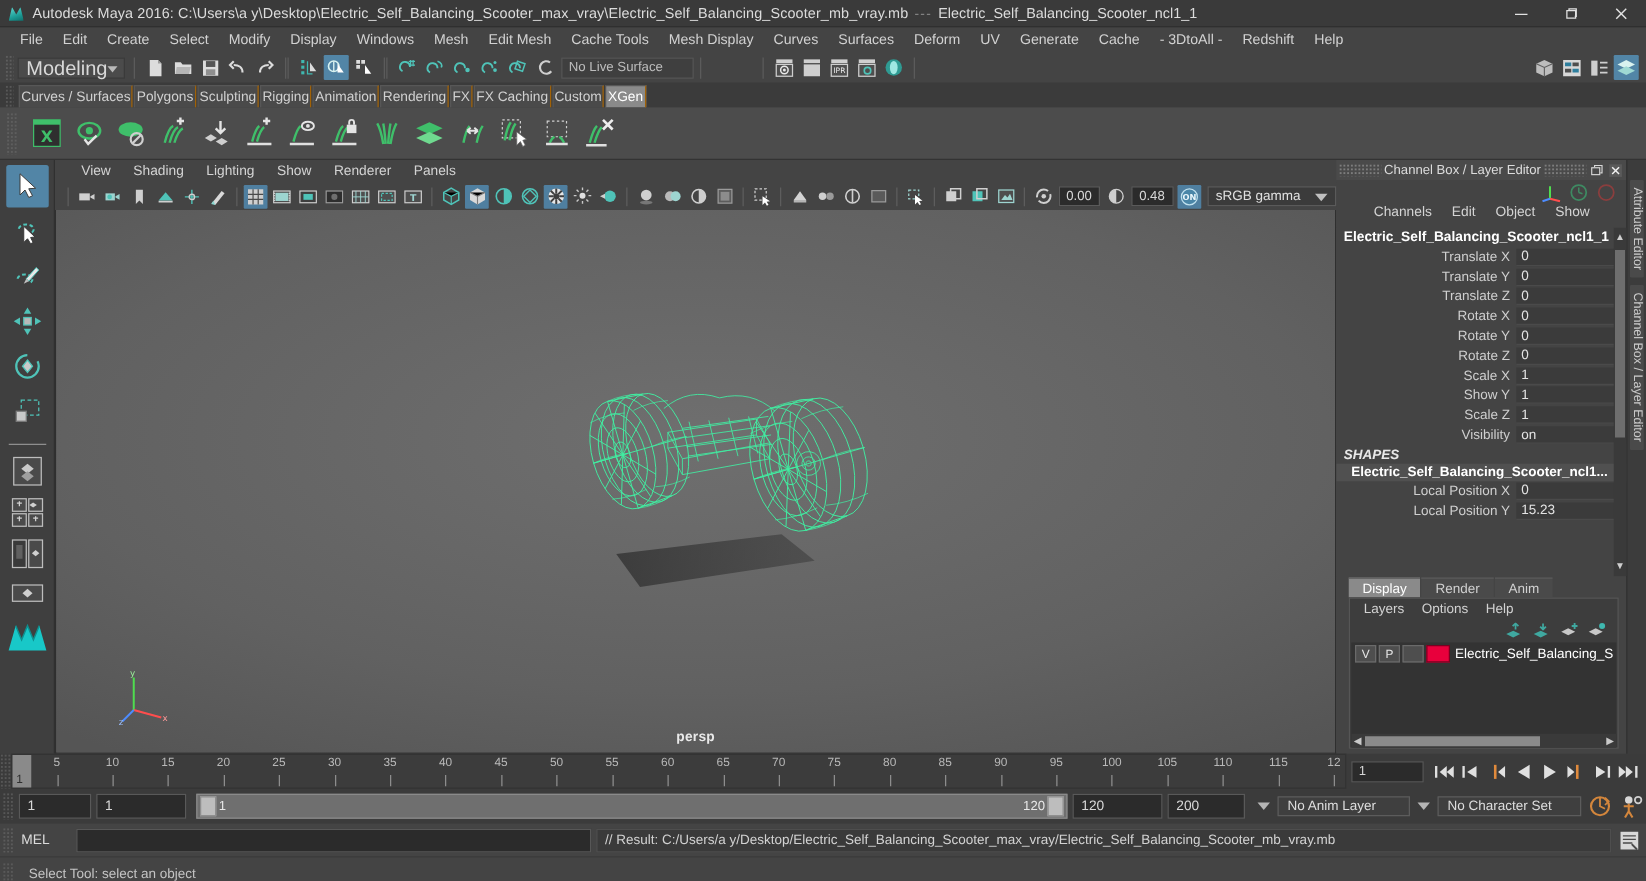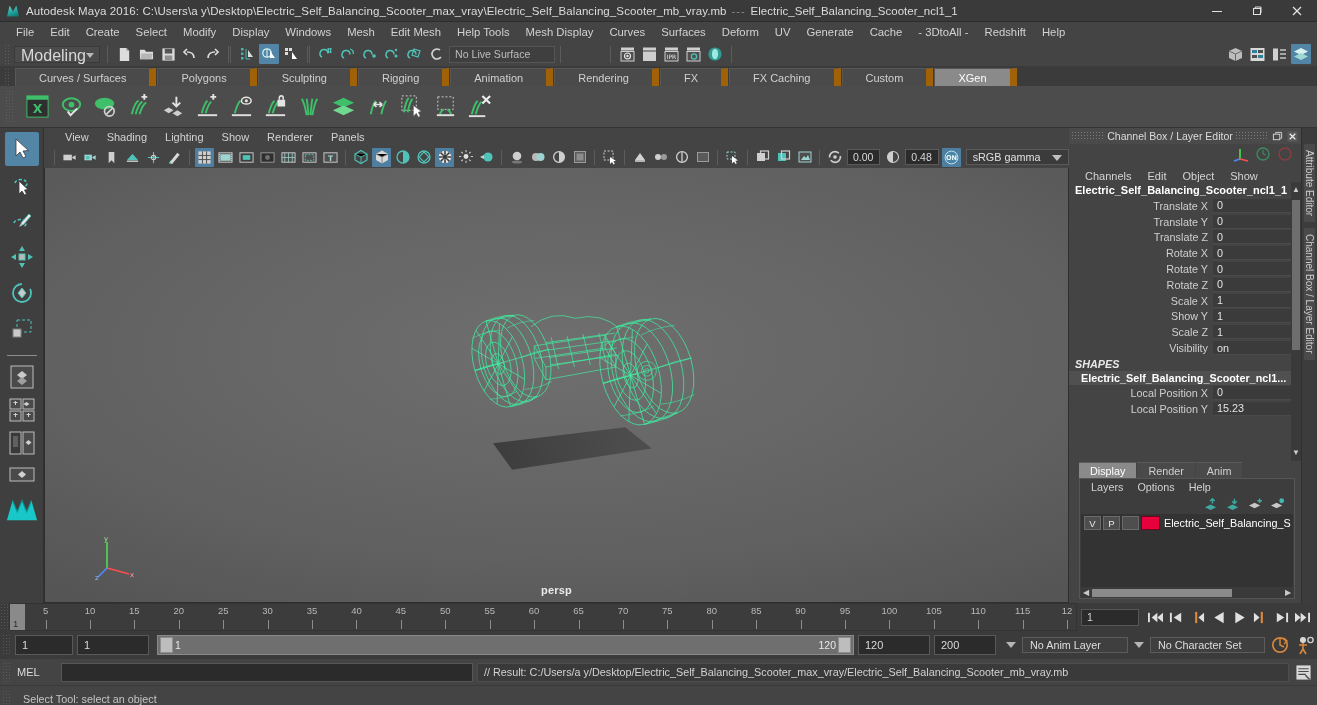--- a/index.html
+++ b/index.html
@@ -65,23 +65,23 @@
   }
   .sb-right{ margin-left:auto; display:flex; align-items:center; padding-right:5px; }
 
   
   .shelftabs{ height:20px; background:#3b3b3b; display:flex; align-items:flex-end; flex:0 0 20px;
     padding-left:4px; }
   .sgrip{ width:7px; height:18px; margin-right:4px;
     background-image:radial-gradient(#6a6a6a 35%, transparent 36%);
     background-size:3px 3px; opacity:.6; flex:0 0 7px;}
   .stab{
-    height:18px; padding:0 23px; display:flex; align-items:center; justify-content:center;
+    height:18px; padding:0 1px; display:flex; align-items:center; justify-content:center;
     background:#4a4a4a; color:#d0d0d0; font-size:11px; margin-right:1px;
-    border-top:1px solid #575757; border-left:1px solid #575757; border-right:7px solid #a16207;
+    border-top:1px solid #575757; border-left:1px solid #575757; border-right:1px solid #a16207;
     white-space:nowrap;
   }
   .stab.active{ background:#8a8a8a; color:#ffffff; }
 
   
   .shelf{ height:42px; background:#4c4c4c; display:flex; align-items:center; flex:0 0 42px;
     border-bottom:1px solid #333; padding-left:2px; }
   .shelf-grip{ width:9px; height:34px; margin:0 6px 0 3px;
     background-image:radial-gradient(#6d6d6d 35%, transparent 36%);
     background-size:3px 3px; opacity:.55; flex:0 0 9px;}
@@ -127,21 +127,21 @@
   .rightpanel{ width:248px; flex:0 0 248px; background:#444; display:flex; }
   .rp-main{ flex:1 1 auto; display:flex; flex-direction:column; min-width:0; }
   .rp-header{ height:16px; background:#4a4a4a; display:flex; align-items:center; flex:0 0 16px;
     padding:0 2px;}
   .dots{ width:34px; height:10px; background-image:radial-gradient(#7d7d7d 35%, transparent 36%);
     background-size:3px 3px; flex:0 0 34px;}
   .rp-title{ flex:1 1 auto; text-align:center; color:#dcdcdc; font-size:10.5px; white-space:nowrap;}
   .rp-ic{ width:13px; height:13px; display:flex; align-items:center; justify-content:center; margin-left:2px; color:#d8d8d8; font-size:10px;}
   .cb-toolrow{ height:20px; background:#444; display:flex; align-items:center; justify-content:flex-end;
     padding-right:6px; flex:0 0 20px;}
-  .cbmenu{ height:18px; background:#444; display:flex; align-items:flex-end; padding-left:8px; flex:0 0 18px;}
+  .cbmenu{ height:18px; background:#444; display:flex; align-items:flex-start; padding-left:22px; flex:0 0 18px;}
   .cbmenu .mi{ padding:0 8px; font-size:11px; color:#d4d4d4;}
   .cbbody{ flex:1 1 auto; background:#444; position:relative; overflow:hidden; display:flex; flex-direction:column;}
   .cb-nodename{ font-size:11px; font-weight:bold; color:#ffffff; padding:2px 0 2px 6px; white-space:nowrap; overflow:hidden;}
   .cb-rows{ flex:1 1 auto; overflow:hidden; }
   .cbrow{ display:flex; height:15.8px; align-items:center; }
   .cbrow .lbl{ flex:1 1 auto; text-align:right; padding-right:5px; color:#cfcfcf; font-size:10.8px; white-space:nowrap;}
   .cbrow .val{ width:88px; flex:0 0 88px; background:#3b3b3b; height:14px; color:#e4e4e4;
     font-size:10.8px; display:flex; align-items:center; padding-left:4px; border-bottom:1px solid #4a4a4a;}
   .cb-section{ font-size:10.8px; font-weight:bold; color:#e8e8e8; padding:2px 0 1px 6px; background:#444;font-style:italic;}
   .cb-shape{ font-size:10.8px; font-weight:bold; color:#ffffff; padding:1px 0 1px 12px; background:#505050;
@@ -264,21 +264,21 @@
   <div class="menubar">
     <div class="menu-item">File</div>
     <div class="menu-item">Edit</div>
     <div class="menu-item">Create</div>
     <div class="menu-item">Select</div>
     <div class="menu-item">Modify</div>
     <div class="menu-item">Display</div>
     <div class="menu-item">Windows</div>
     <div class="menu-item">Mesh</div>
     <div class="menu-item">Edit Mesh</div>
-    <div class="menu-item">Help Tools</div>
+    <div class="menu-item">Cache Tools</div>
     <div class="menu-item">Mesh Display</div>
     <div class="menu-item">Curves</div>
     <div class="menu-item">Surfaces</div>
     <div class="menu-item">Deform</div>
     <div class="menu-item">UV</div>
     <div class="menu-item">Generate</div>
     <div class="menu-item">Cache</div>
     <div class="menu-item">- 3DtoAll -</div>
     <div class="menu-item">Redshift</div>
     <div class="menu-item">Help</div>

